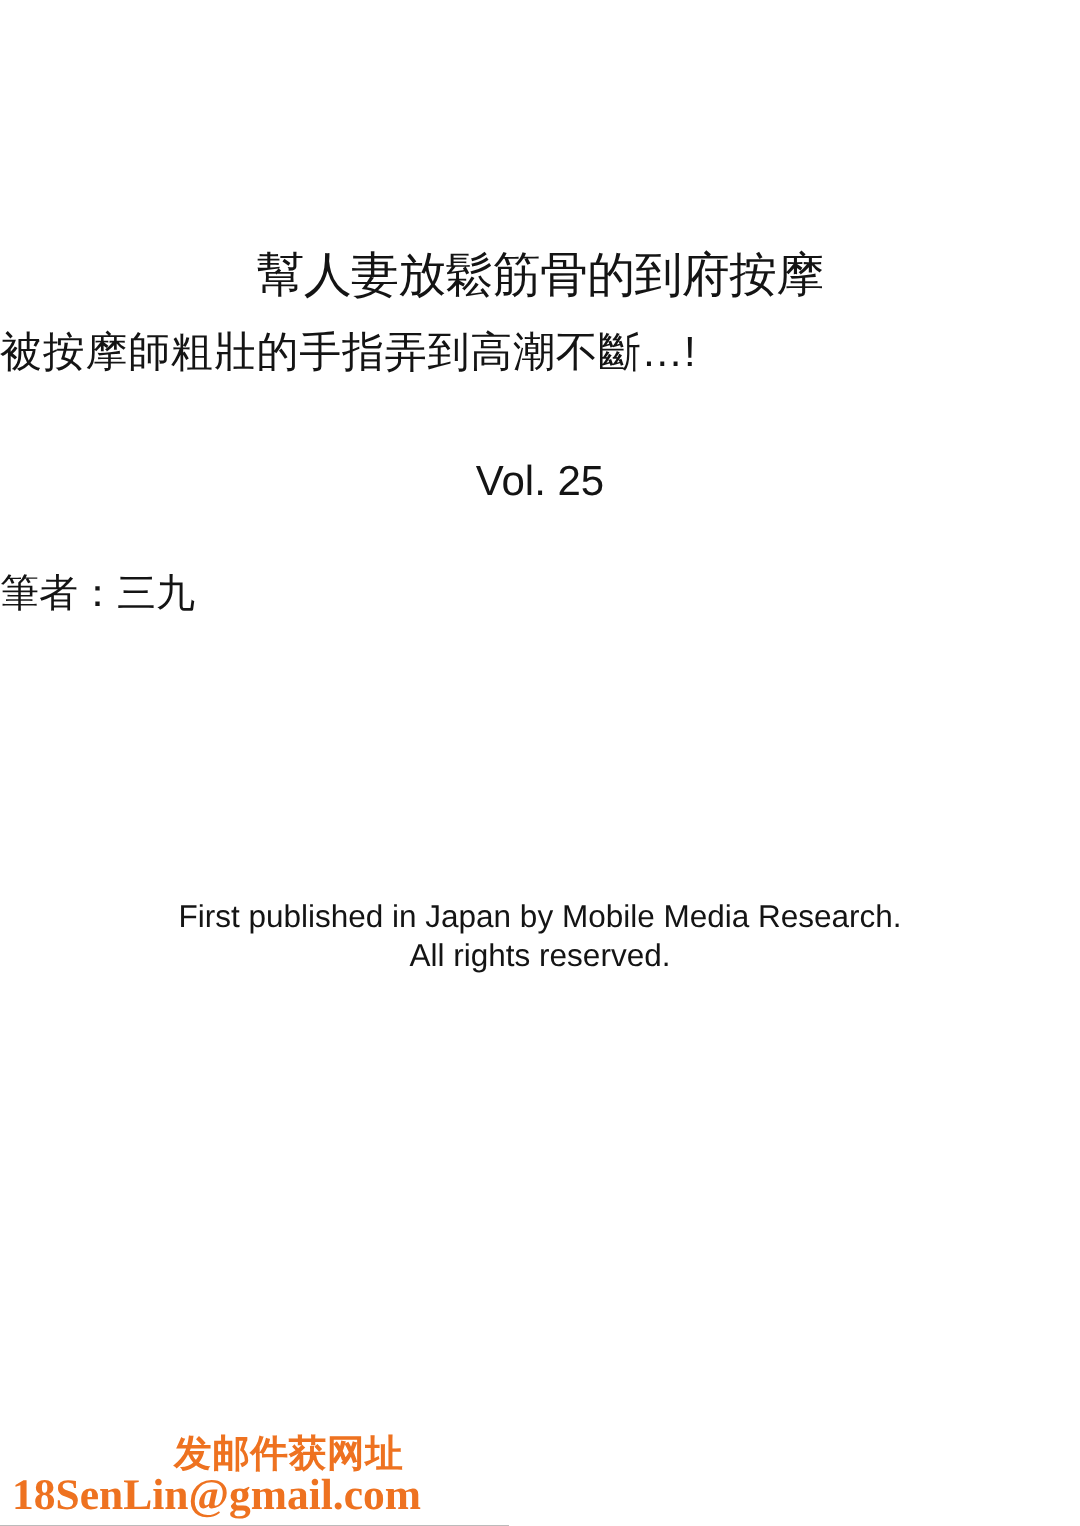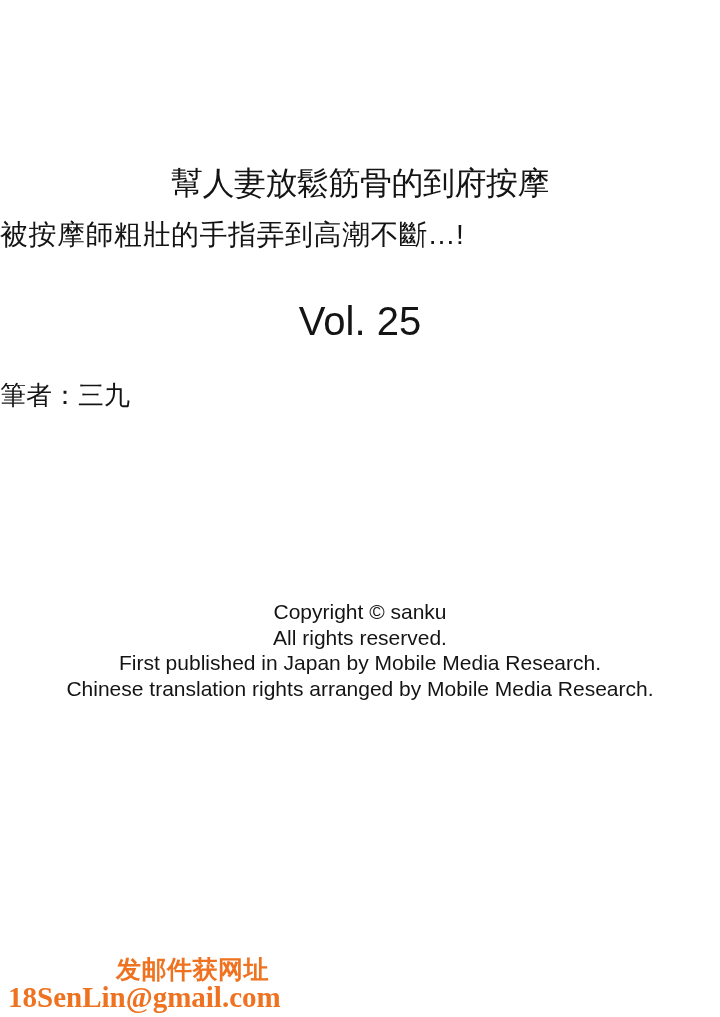--- a/index.html
+++ b/index.html
@@ -43,21 +43,21 @@
     font-weight: 400;
     letter-spacing: 0.5px;
     font-family: "Liberation Sans", sans-serif;
   }
   .volume-label {
     position: absolute;
     top: 304px;
     left: 0;
     width: 100%;
     text-align: center;
-    font-size: 40px;
+    font-size: 28px;
     line-height: 34px;
     font-weight: 400;
     font-family: "Liberation Sans", sans-serif;
   }
   .author-credit {
     position: absolute;
     top: 379px;
     left: 0;
     width: 100%;
     text-align: left;
@@ -113,24 +113,22 @@
 
   <h1 class="series-title">幫人妻放鬆筋骨的到府按摩</h1>
 
   <div class="series-subtitle">被按摩師粗壯的手指弄到高潮不斷…!</div>
 
   <div class="volume-label">Vol. 25</div>
 
   <div class="author-credit">筆者：三九</div>
 
   <div class="copyright-block">
-    <div>Copyright © sanku</div>
+    <div>First published in Japan by Mobile Media Research.</div>
     <div>All rights reserved.</div>
-    <div>First published in Japan by Mobile Media Research.</div>
-    <div>Chinese translation rights arranged by Mobile Media Research.</div>
   </div>
 
   <div class="watermark">
     <div class="watermark-note">发邮件获网址</div>
     <div class="watermark-email">18SenLin@gmail.com</div>
   </div>
 
 </div>
 
 </body></html>

